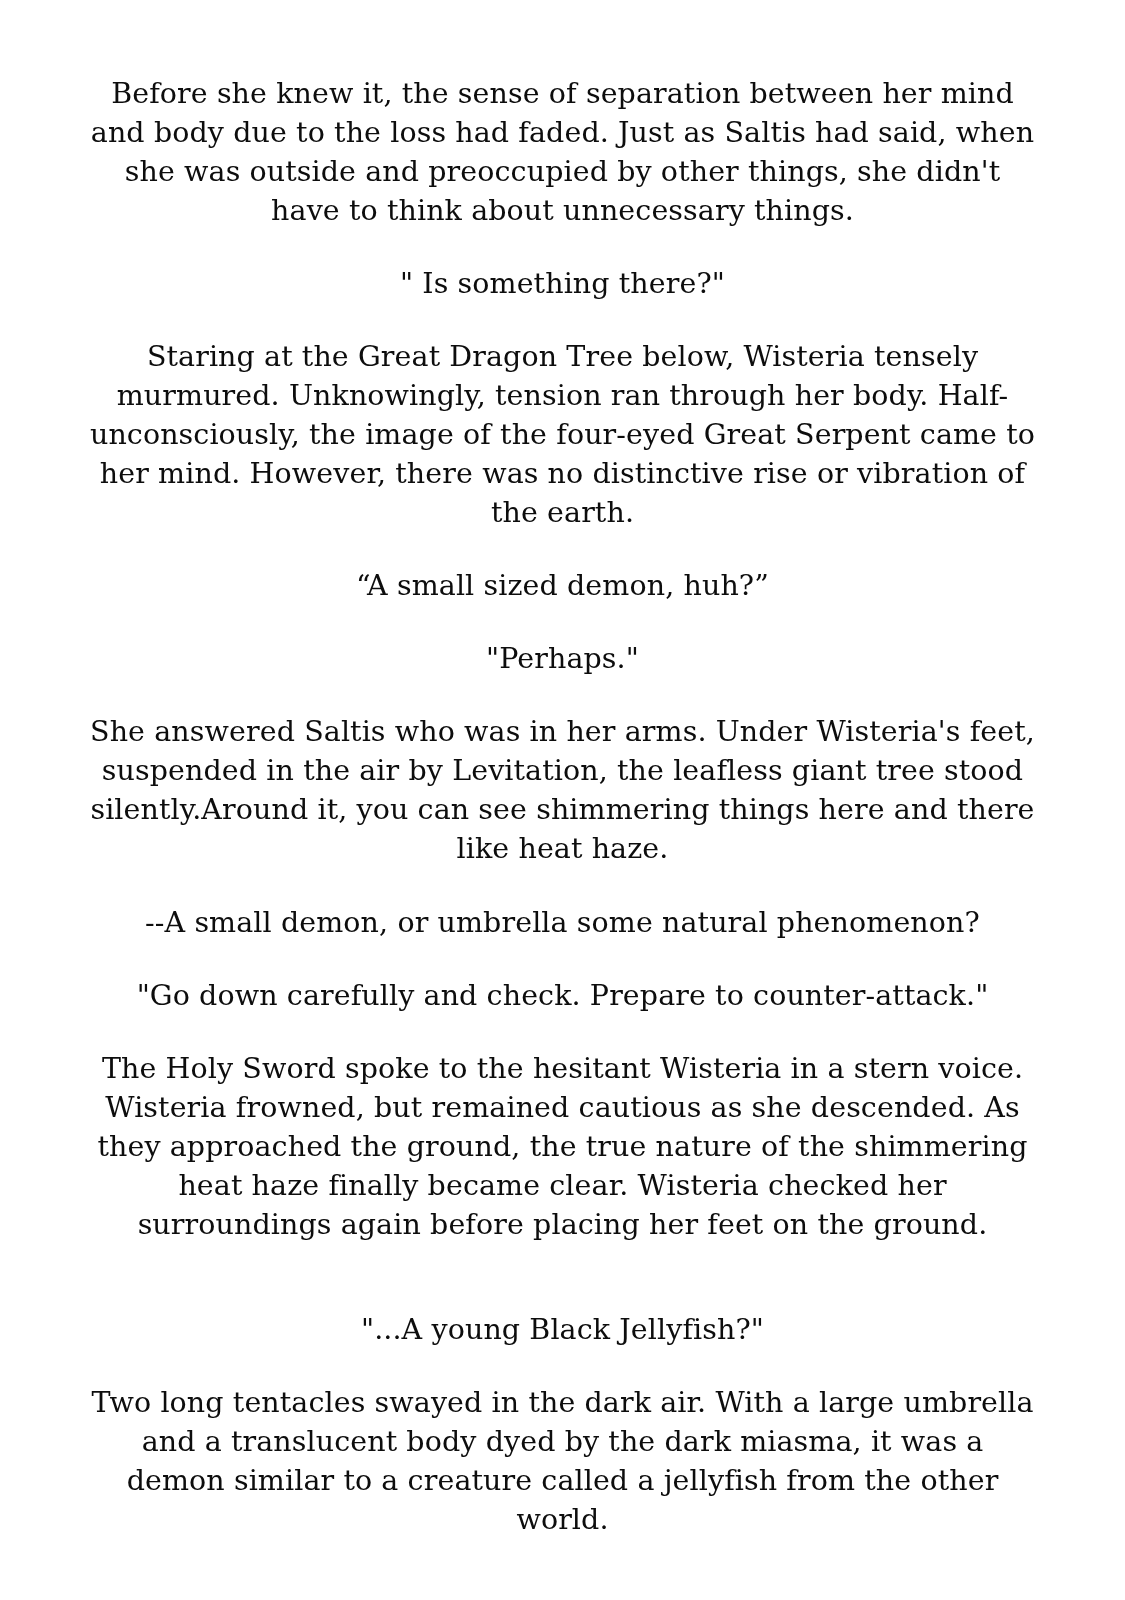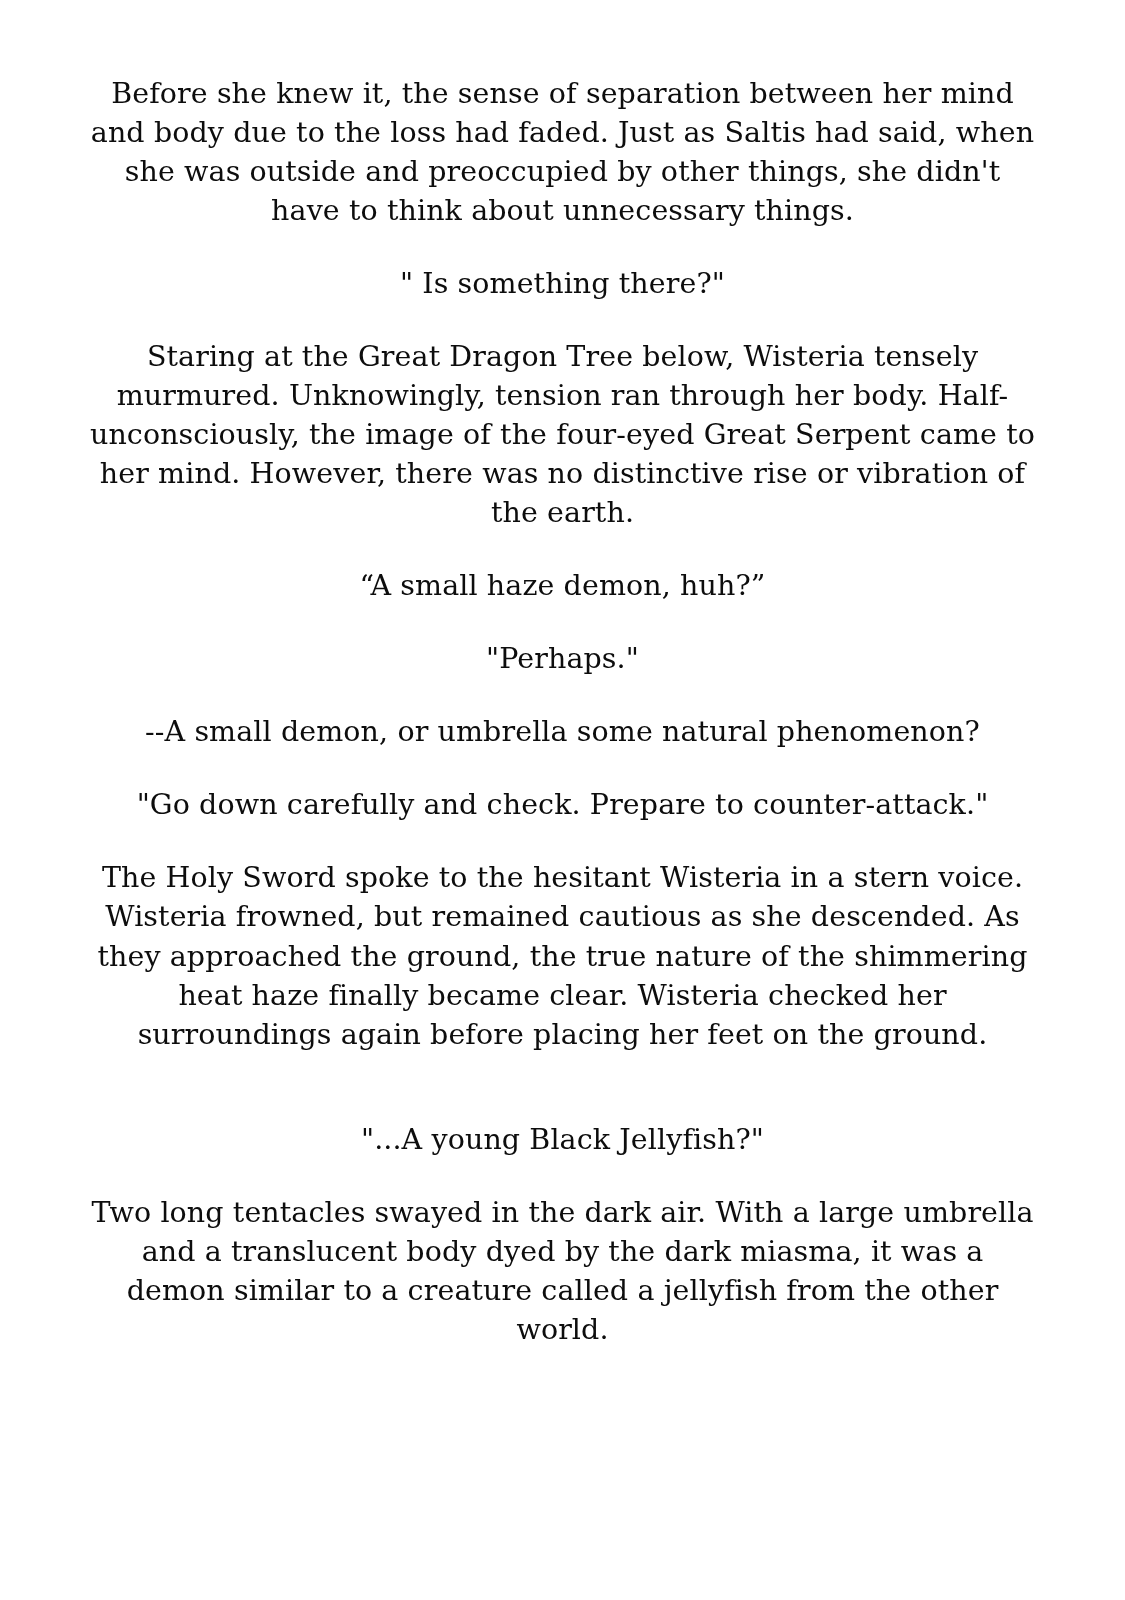--- a/index.html
+++ b/index.html
@@ -36,20 +36,21 @@
     margin-bottom: 13px;
   }
 </style>
 </head>
 <body>
 
 <div class="page">
   <p class="para">Before she knew it, the sense of separation between her mind and body due to the loss had faded. Just as Saltis had said, when she was outside and preoccupied by other things, she didn't have to think about unnecessary things.</p>
   <p class="para">" Is something there?"</p>
   <p class="para">Staring at the Great Dragon Tree below, Wisteria tensely murmured. Unknowingly, tension ran through her body. Half-unconsciously, the image of the four-eyed Great Serpent came to her mind. However, there was no distinctive rise or vibration of the earth.</p>
-  <p class="para">“A small haze demon, huh?”</p>
+  <p class="para">“A small sized demon, huh?”</p>
   <p class="para">"Perhaps."</p>
+  <p class="para">She answered Saltis who was in her arms. Under Wisteria's feet, suspended in the air by Levitation, the leafless giant tree stood silently.Around it, you can see shimmering things here and there like heat haze.</p>
   <p class="para">--A small demon, or umbrella some natural phenomenon?</p>
   <p class="para">"Go down carefully and check. Prepare to counter-attack."</p>
   <p class="para gap-big">The Holy Sword spoke to the hesitant Wisteria in a stern voice. Wisteria frowned, but remained cautious as she descended. As they approached the ground, the true nature of the shimmering heat haze finally became clear. Wisteria checked her surroundings again before placing her feet on the ground.</p>
   <p class="para">"...A young Black Jellyfish?"</p>
   <p class="para">Two long tentacles swayed in the dark air. With a large umbrella and a translucent body dyed by the dark miasma, it was a demon similar to a creature called a jellyfish from the other world.</p>
 </div>
 
 </body></html>

